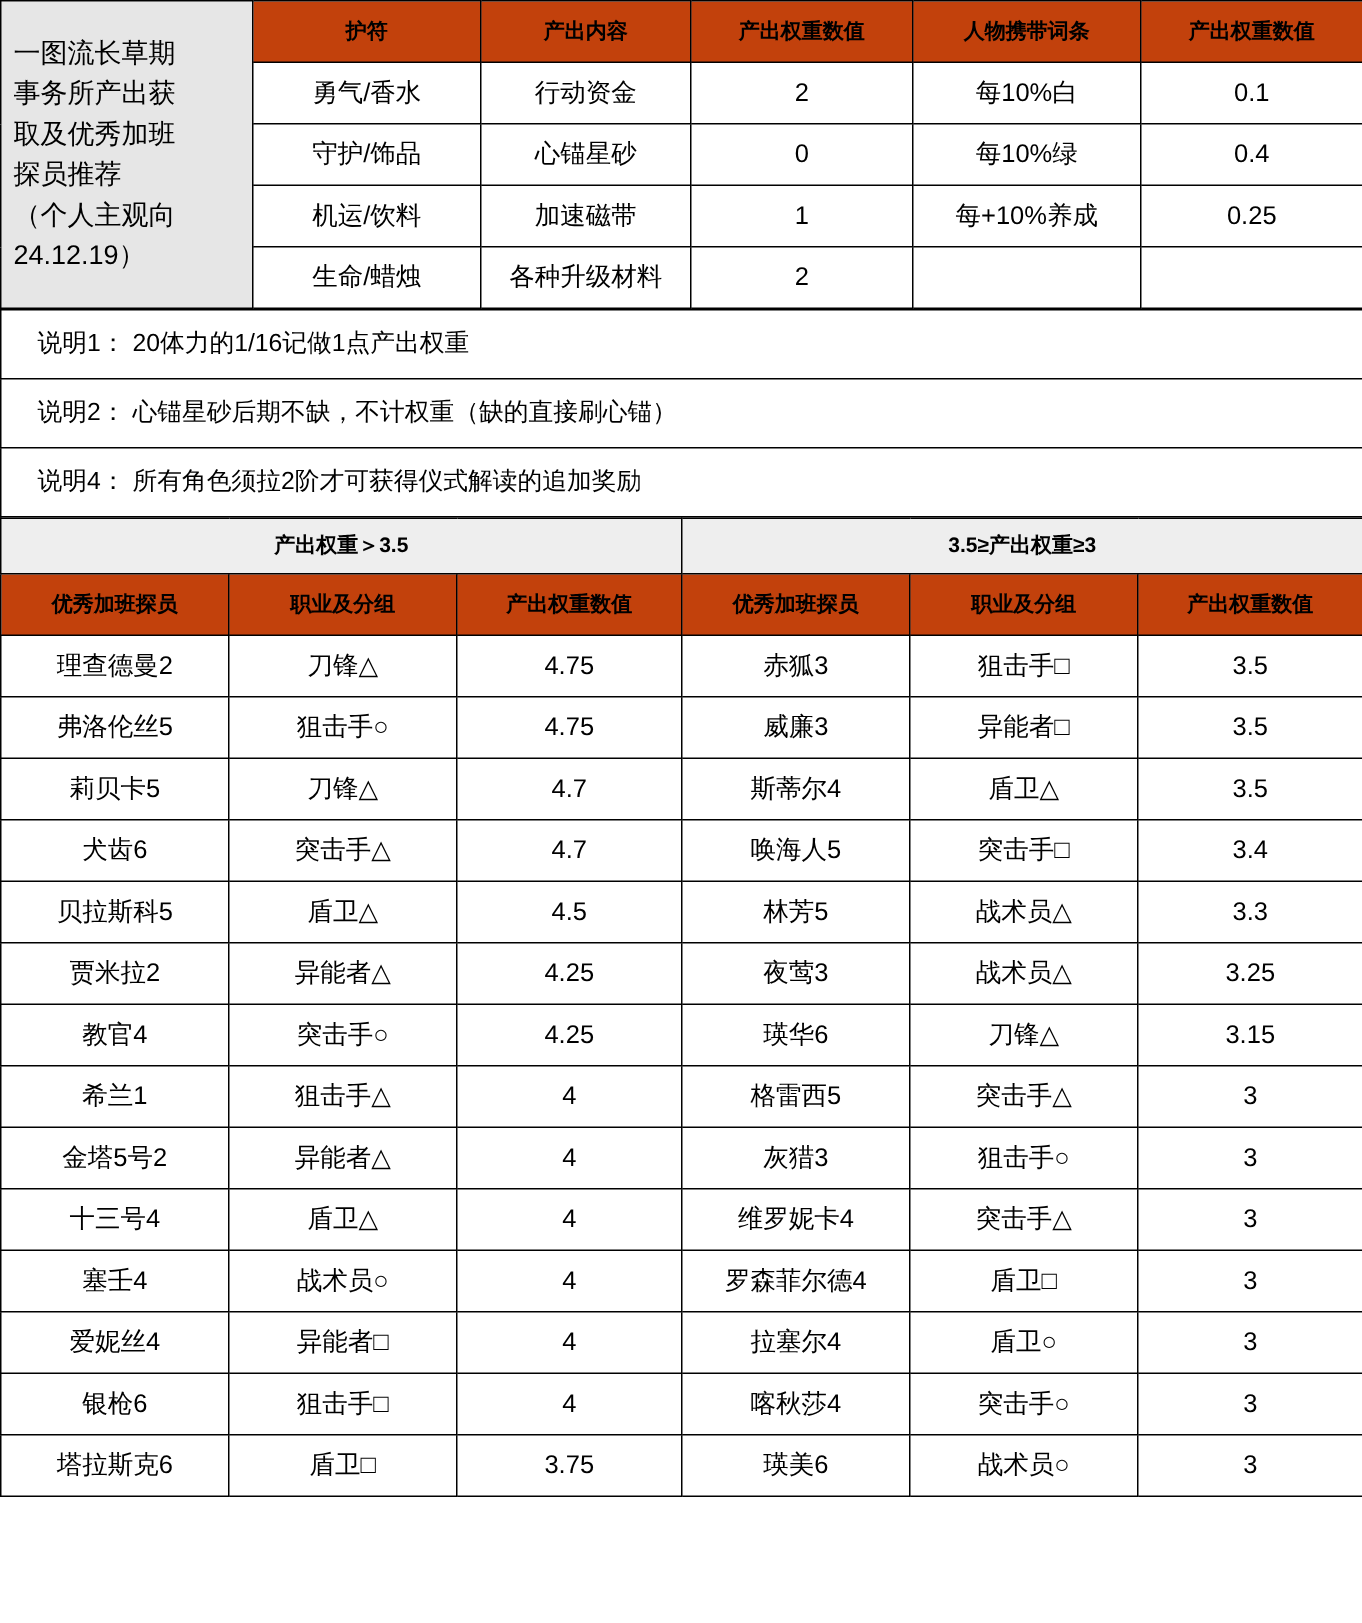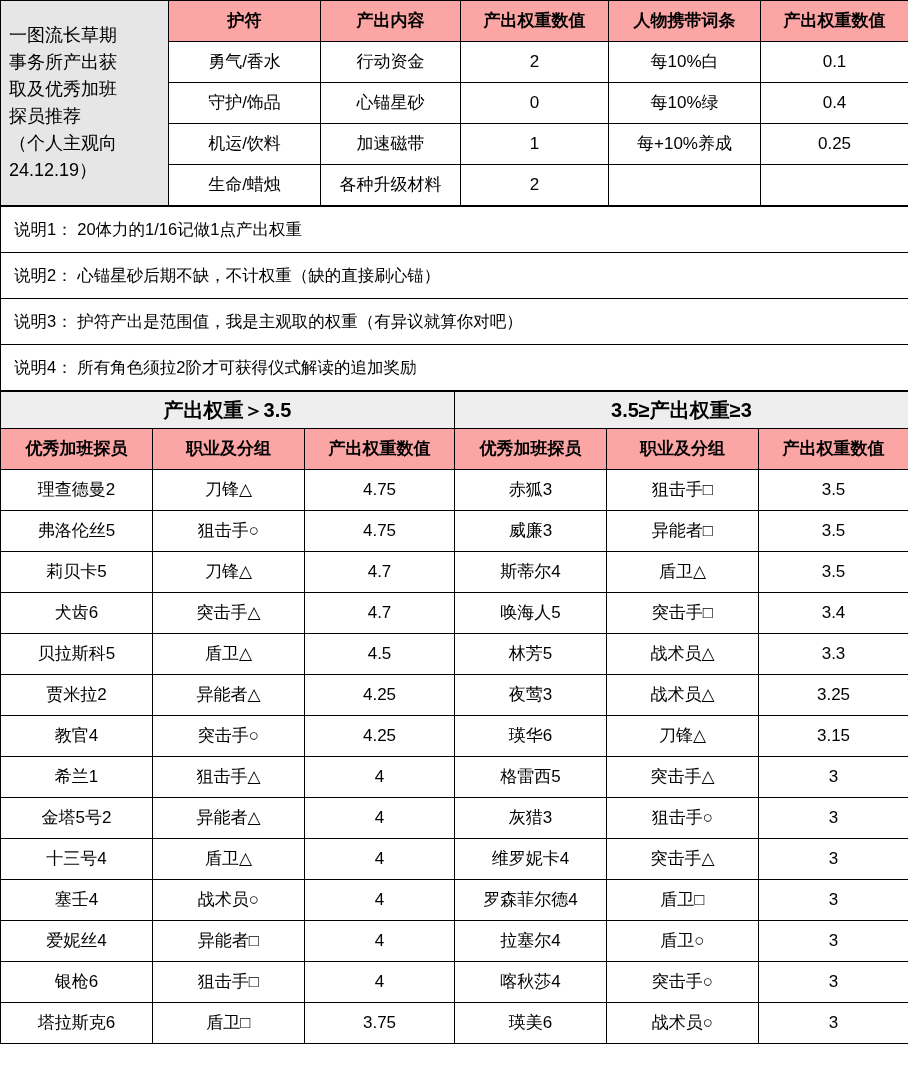--- a/index.html
+++ b/index.html
@@ -29,41 +29,41 @@
     vertical-align: middle;
     font-weight: normal;
     font-size: 17px;
     padding: 0;
     height: 40px;
     line-height: 1.25;
     background: #ffffff;
   }
   .hdr {
     font-weight: bold;
-    background: #fca5a5;
-    font-size: 17px;
+    background: #c2410c;
+    font-size: 14px;
   }
   .titlecell {
     background: #e6e6e6;
     font-weight: normal;
     font-size: 18px;
     line-height: 1.5;
     text-align: left;
     padding: 4px 8px;
     vertical-align: middle;
   }
   .note {
     text-align: left;
-    padding: 5px 8px 5px 13px;
+    padding: 5px 8px 5px 24px;
     font-size: 16.5px;
     height: 35px;
   }
   .groupband {
     font-weight: bold;
-    font-size: 20px;
+    font-size: 14px;
     background: #eeeeee;
     height: 36px;
   }
   .empty { background:#ffffff; }
 </style>
 </head>
 <body>
 
 <div class="sheet">
 
@@ -128,23 +128,20 @@
         <col style="width:908px">
       </colgroup>
     <tbody>
       <tr>
         <td class="note">说明1：  20体力的1/16记做1点产出权重</td>
       </tr>
       <tr>
         <td class="note">说明2：  心锚星砂后期不缺，不计权重（缺的直接刷心锚）</td>
       </tr>
       <tr>
-        <td class="note">说明3：  护符产出是范围值，我是主观取的权重（有异议就算你对吧）</td>
-      </tr>
-      <tr>
         <td class="note">说明4：  所有角色须拉2阶才可获得仪式解读的追加奖励</td>
       </tr>
     </tbody>
   </table>
 
   <table class="t3">
     <colgroup>
       <col style="width:152px">
       <col style="width:152px">
       <col style="width:150px">

